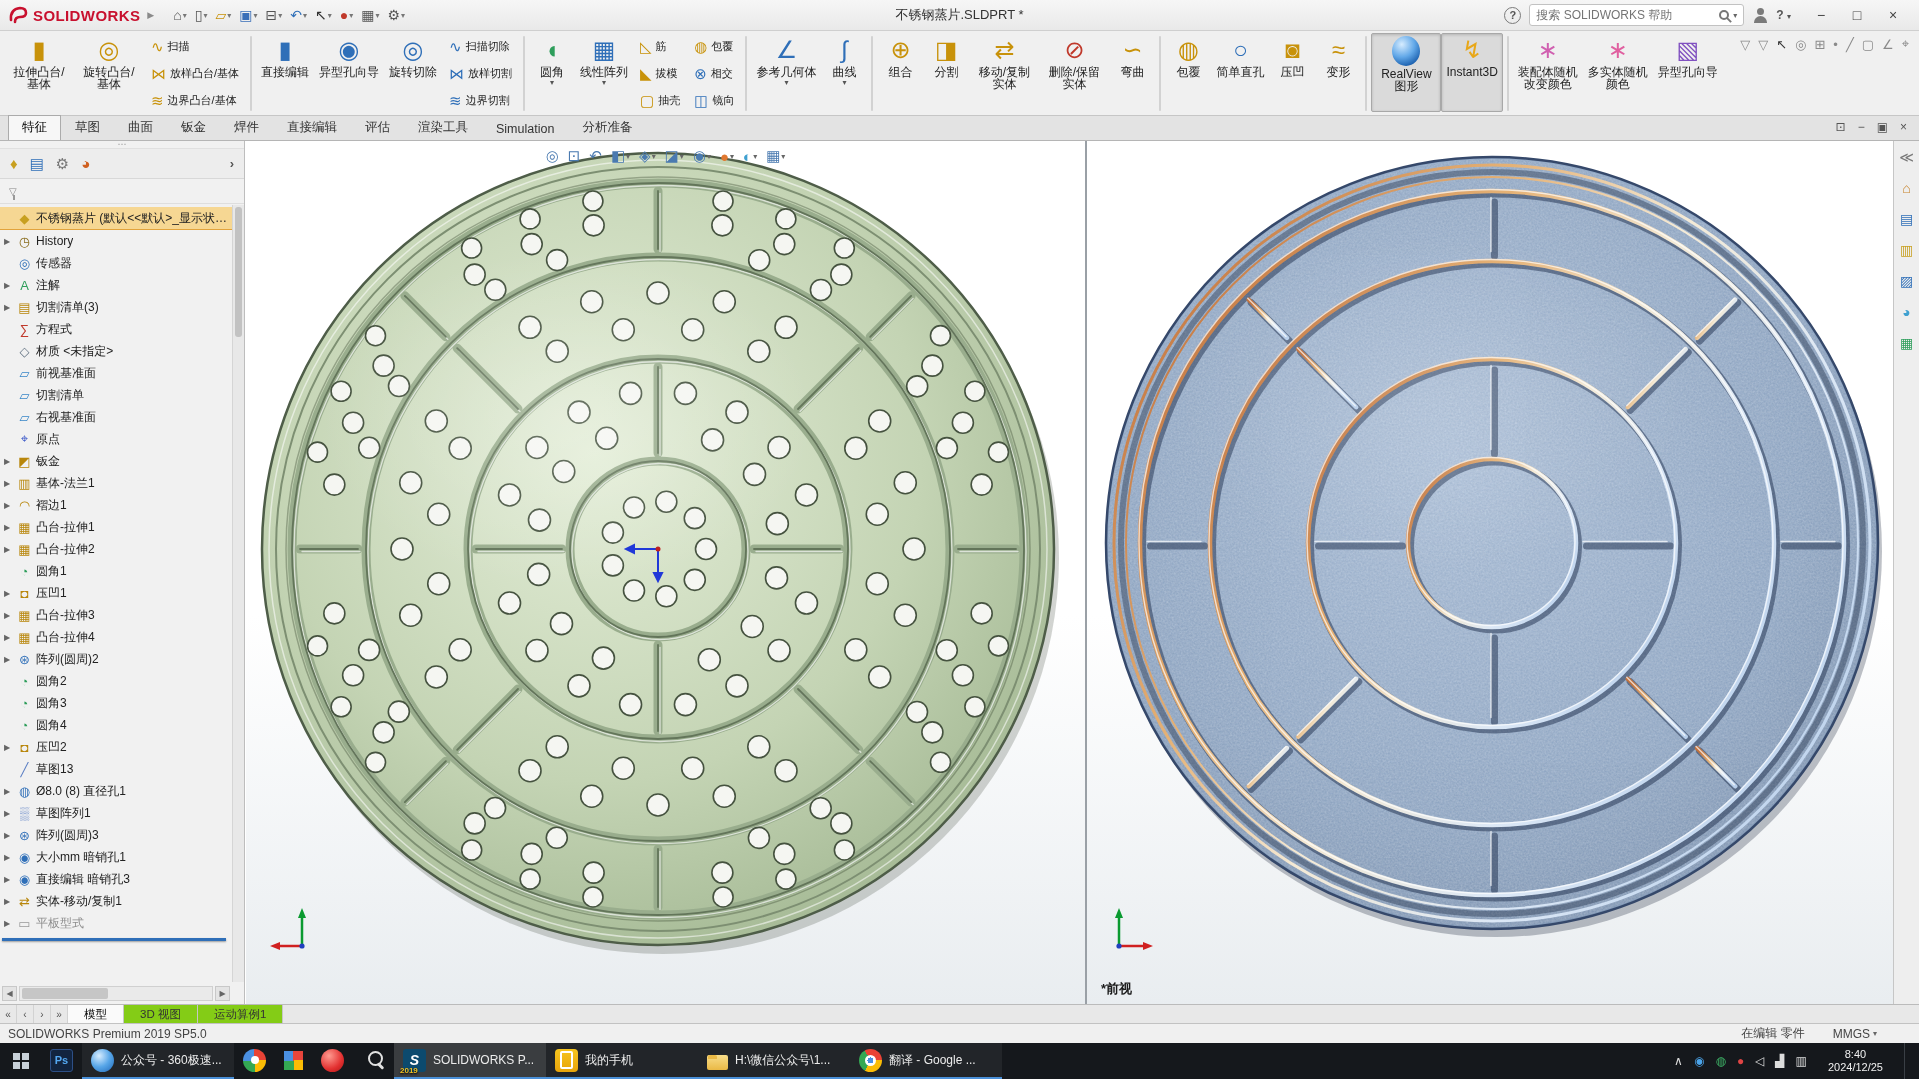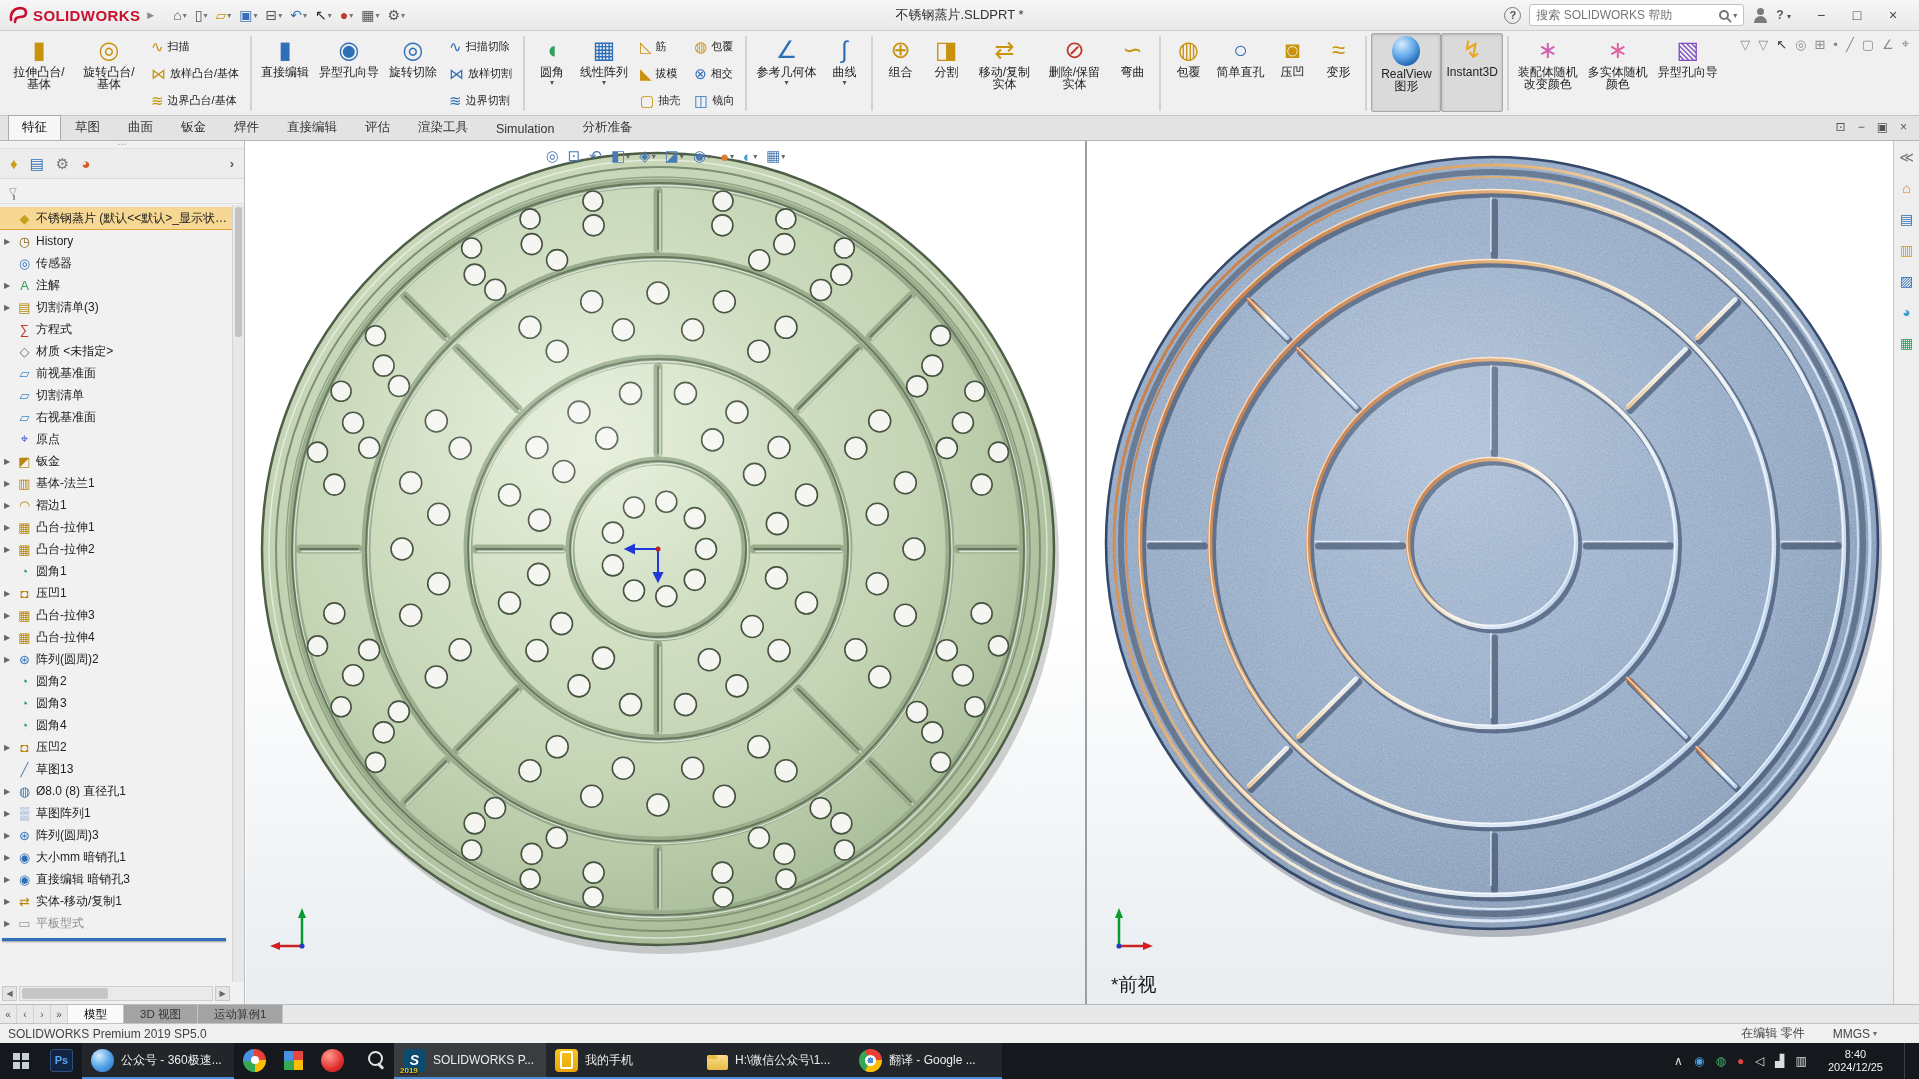--- a/index.html
+++ b/index.html
@@ -85,31 +85,31 @@
   
   .vpL{position:absolute;left:246px;top:0;width:839px;height:100%;background:linear-gradient(#ffffff 55%,#e9edf0)}
   .vpR{position:absolute;left:1087px;top:0;width:806px;height:100%;background:linear-gradient(#ffffff 55%,#e9edf0)}
   .vdiv{position:absolute;left:1085px;top:0;width:2px;height:100%;background:#9aa0a6}
   .plate-svg{position:absolute;inset:0;width:100%;height:100%}
   .headsup{position:absolute;top:2px;left:50%;transform:translateX(-50%);display:flex;align-items:center;gap:3px;padding:2px 8px;z-index:5}
   .hbtn{display:flex;align-items:center;padding:2px 3px}
   .hic{font-size:15px}
   .harr{display:none;font-size:8px;color:#666;margin-left:1px}
   .hbtn[data-arrow="true"] .harr{display:inline}
-  .view-label{position:absolute;left:24px;bottom:6px;font-size:19px;font-weight:normal;color:#1a1a1a}
+  .view-label{position:absolute;left:14px;bottom:6px;font-size:13px;font-weight:bold;color:#1a1a1a}
   .triad{position:absolute;left:20px;bottom:48px;width:50px;height:52px}
 
   
   .rightstrip{position:absolute;left:1893px;top:0;width:26px;height:100%;background:#eeeeee;border-left:1px solid #c6c6c6;display:flex;flex-direction:column;align-items:center;padding-top:8px;gap:15px}
   .stripi{font-size:14px}
 
   
   .modeltabs{position:absolute;left:0;right:0;top:1004px;height:19px;background:#e8e8e8;border-top:1px solid #bbb;display:flex;align-items:stretch;font-size:11.5px;z-index:20}
   .mnav{width:17px;display:flex;align-items:center;justify-content:center;color:#555;font-size:10px;border-right:1px solid #d2d2d2}
-  .mtab2{padding:0 16px;display:flex;align-items:center;border-right:1px solid #c6c6c6;color:#333;background:#a3a3a3}
+  .mtab2{padding:0 16px;display:flex;align-items:center;border-right:1px solid #c6c6c6;color:#333;background:#84cc16}
   .mtab2[data-active="true"]{background:#fafafa;color:#000}
 
   
   .statusbar{position:absolute;left:0;right:0;top:1023px;height:20px;background:#f0f0f0;border-top:1px solid #c2c2c2;display:flex;align-items:center;padding:0 8px;font-size:12px;color:#444;z-index:20}
   .sb-right{margin-left:auto;display:flex;gap:28px;align-items:center;padding-right:34px}
   .units{display:flex;align-items:center;gap:3px}
 
   
   .taskbar{position:absolute;left:0;right:0;bottom:0;height:36px;background:#15181c;display:flex;align-items:stretch;color:#ddd;z-index:40}
   .titem{display:flex;align-items:center;gap:7px;padding:0 9px;border-bottom:2px solid transparent}

